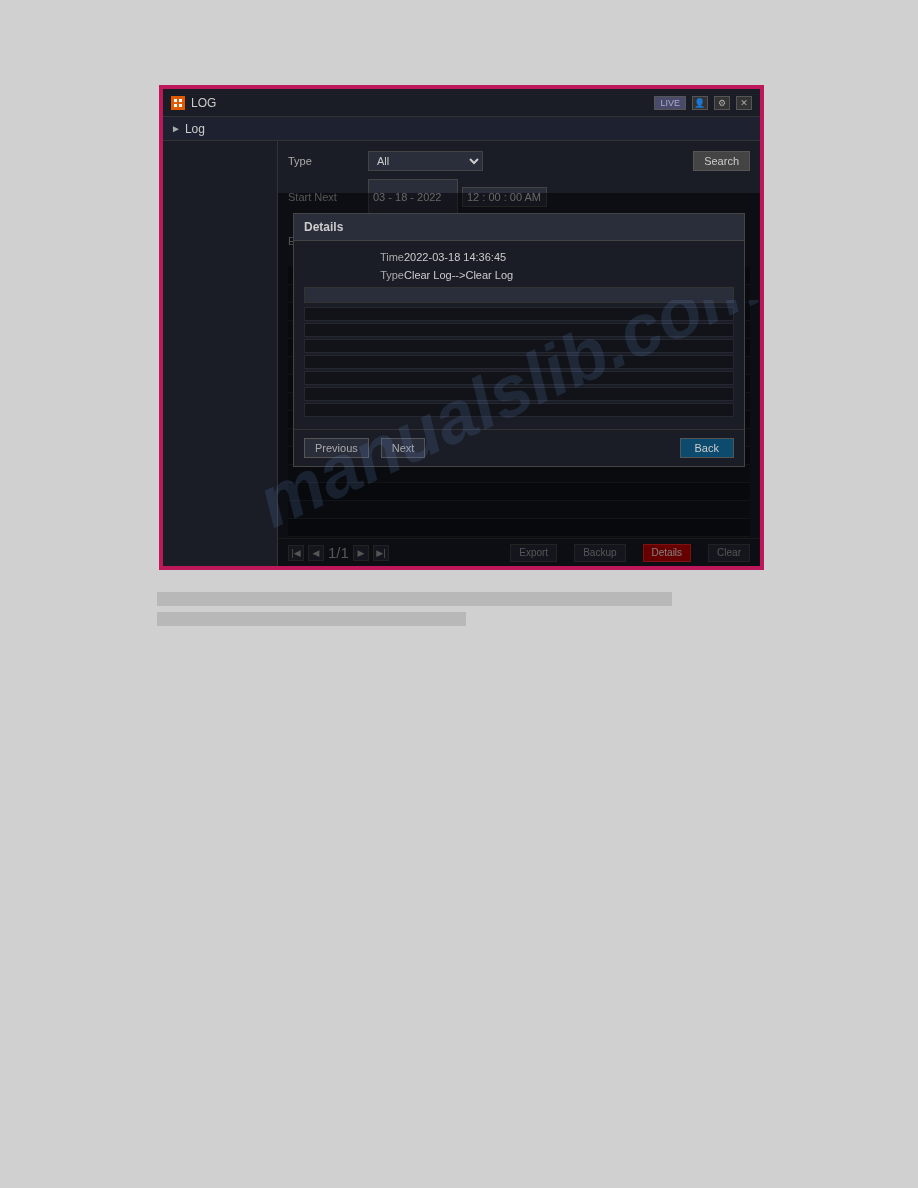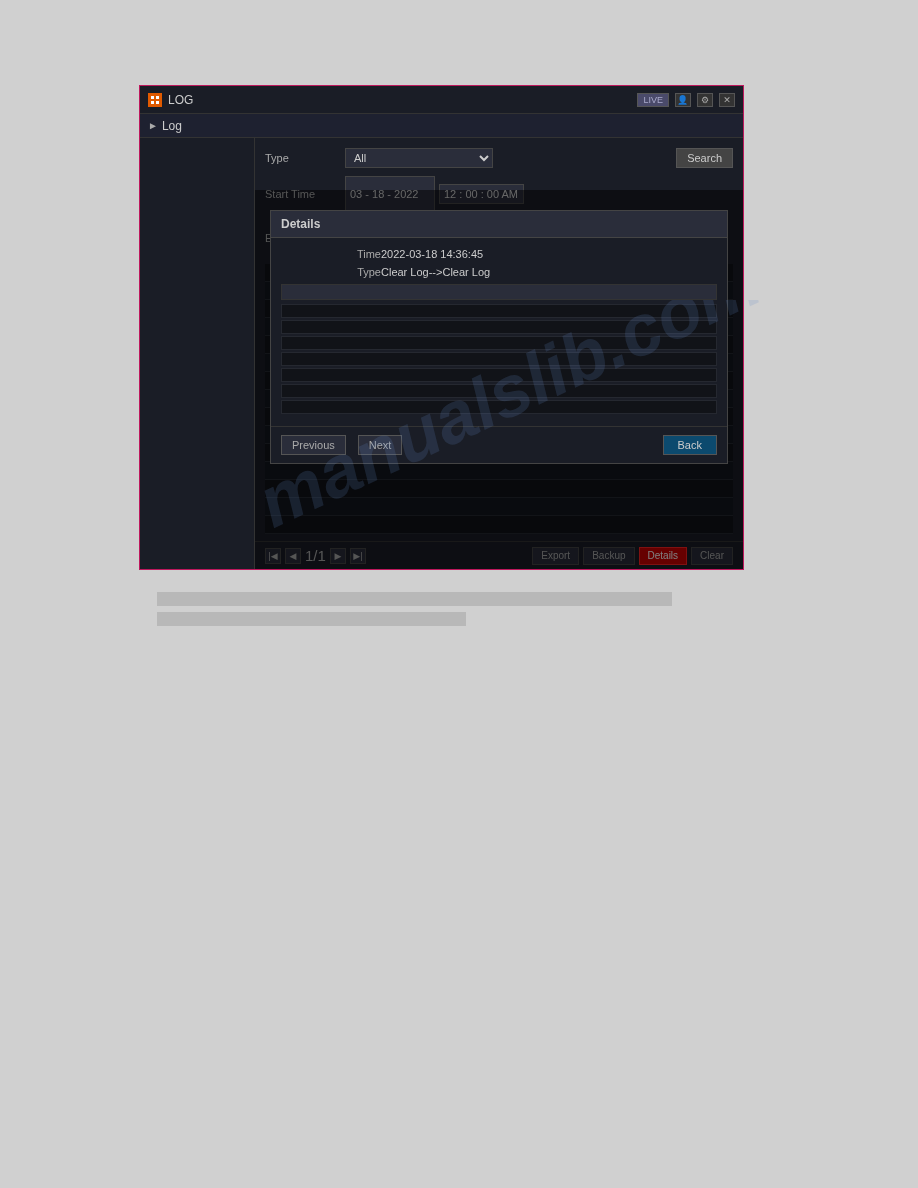--- a/index.html
+++ b/index.html
@@ -17,25 +17,25 @@
       top: 0; left: 0;
       width: 918px;
       height: 1188px;
       background: #d0d0d0;
     }
 
     
     .app-window {
       position: absolute;
       top: 85px;
-      left: 139px;
+      left: 159px;
       width: 605px;
       height: 485px;
       background: #1a1d26;
-      border: 1px solid #be185d;
+      border: 4px solid #be185d;
     }
 
     
     .title-bar {
       display: flex;
       align-items: center;
       justify-content: space-between;
       background: #1a1d26;
       height: 28px;
       padding: 0 8px;
@@ -145,21 +145,21 @@
       width: 80px;
       font-size: 11px;
     }
 
     .filter-select {
       background: #2a2d3a;
       border: 1px solid #444;
       color: #cccccc;
       font-size: 11px;
       padding: 2px 4px;
-      width: 148px;
+      width: 115px;
       height: 20px;
     }
 
     .filter-date {
       background: #2a2d3a;
       border: 1px solid #444;
       color: #cccccc;
       font-size: 11px;
       padding: 2px 4px;
       width: 90px;
@@ -327,21 +327,21 @@
       cursor: pointer;
     }
 
     .page-info {
       color: #aaaaaa;
       font-size: 15px;
     }
 
     .action-btns {
       display: flex;
-      gap: 4px;
+      gap: 17px;
     }
 
     .action-btn {
       background: #2a2d3a;
       border: 1px solid #444;
       color: #aaaaaa;
       font-size: 10px;
       padding: 2px 8px;
       cursor: pointer;
       height: 18px;
@@ -451,21 +451,21 @@
     <div class="filter-panel">
 
       <div class="filter-row">
         <span class="filter-label">Type</span>
         <select class="filter-select">
           <option>All</option>
         </select>
       </div>
 
       <div class="filter-row">
-        <span class="filter-label">Start Time</span>
+        <span class="filter-label">Start Next</span>
         <input class="filter-date" type="text" value="03 - 18 - 2022" style="">
         <input class="filter-time" type="text" value="12 : 00 : 00 AM" style="">
       </div>
 
       <div class="filter-row">
         <span class="filter-label">End Time</span>
         <input class="filter-date" type="text" value="03 - 10 - 2022" style="">
         <input class="filter-time" type="text" value="12 : 00 : 00 AM" style="">
       </div>
 

